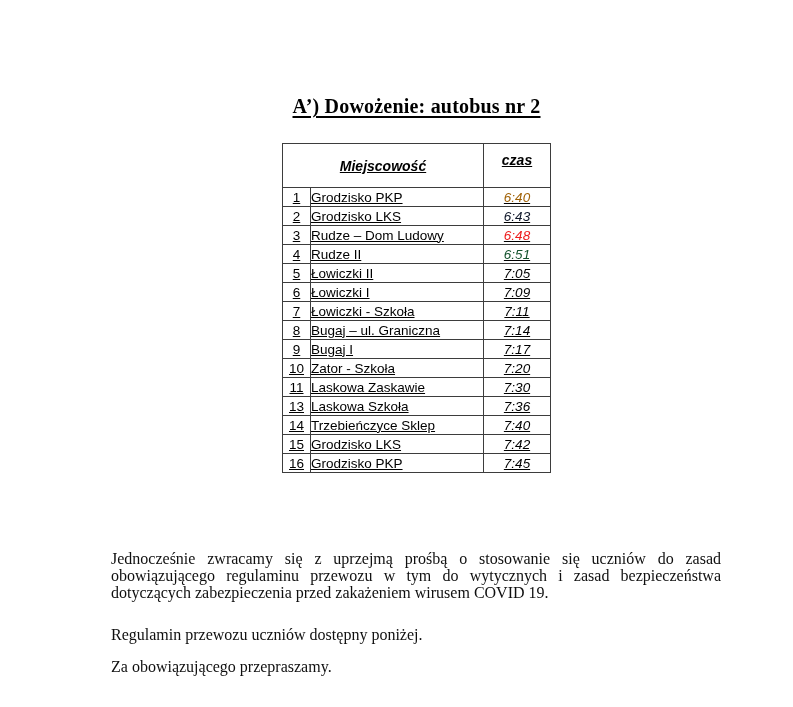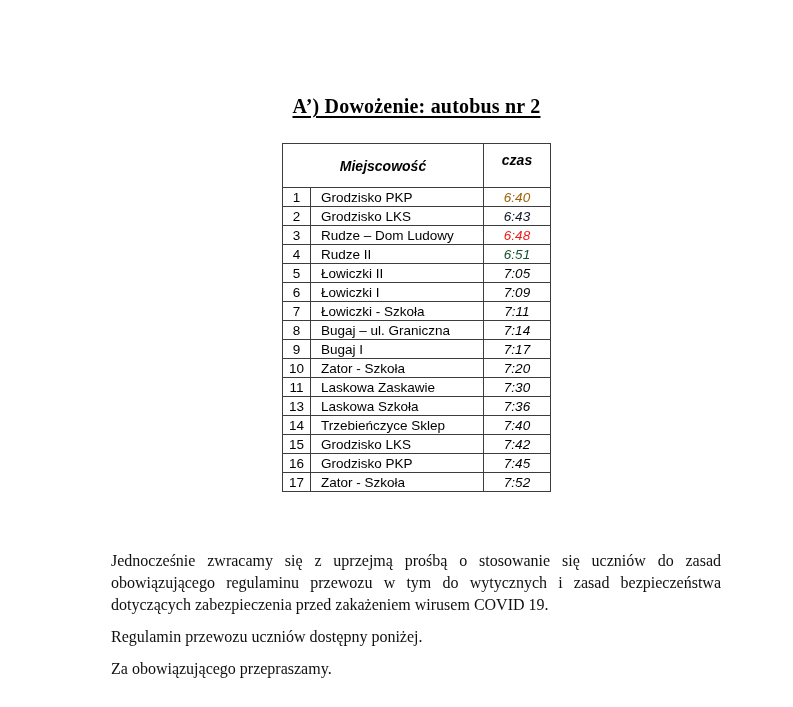--- a/index.html
+++ b/index.html
@@ -37,20 +37,21 @@
   }
   table.schedule {
     position: absolute;
     left: 262px;
     top: 143px;
     width: 268px;
     table-layout: fixed;
     border-collapse: collapse;
     font-family: "Liberation Sans", sans-serif;
     color: #000000;
+    text-decoration: underline;
   }
   .schedule col.col-nr    { width: 28px; }
   .schedule col.col-place { width: 173px; }
   .schedule col.col-time  { width: 67px; }
   .schedule th, .schedule td {
     border: 1.5px solid #3d3d3d;
     padding: 0;
     overflow: hidden;
     white-space: nowrap;
   }
@@ -71,38 +72,37 @@
     padding-top: 8px;
   }
   .schedule tbody tr { height: 19px; }
   .schedule td.c-nr {
     text-align: center;
     font-size: 13.5px;
     vertical-align: middle;
   }
   .schedule td.c-place {
     text-align: left;
-    padding-left: 10px;
     font-size: 13.5px;
     vertical-align: middle;
   }
   .schedule td.c-time {
     text-align: center;
     font-size: 13.5px;
     font-style: italic;
     vertical-align: middle;
   }
   .para {
     position: absolute;
     left: 91px;
     width: 610px;
     margin: 0;
     font-family: "Liberation Serif", serif;
     font-size: 16px;
-    line-height: 22px;
+    line-height: 17px;
     color: #0f0f0f;
   }
   .para.p1 {
     top: 550px;
     text-align: justify;
     text-align-last: left;
   }
   .para.p2 { top: 626px; }
   .para.p3 { top: 658px; }
 </style>
@@ -196,25 +196,20 @@
         <tr>
           <td class="c-nr">15</td>
           <td class="c-place">Grodzisko LKS</td>
           <td class="c-time">7:42</td>
         </tr>
         <tr>
           <td class="c-nr">16</td>
           <td class="c-place">Grodzisko PKP</td>
           <td class="c-time">7:45</td>
         </tr>
-        <tr>
-          <td class="c-nr">17</td>
-          <td class="c-place">Zator - Szkoła</td>
-          <td class="c-time">7:52</td>
-        </tr>
       </tbody>
   </table>
 
   <p class="para p1">Jednocześnie zwracamy się z uprzejmą prośbą o stosowanie się uczniów do zasad obowiązującego regulaminu przewozu w tym do wytycznych i zasad bezpieczeństwa dotyczących zabezpieczenia przed zakażeniem wirusem COVID 19.</p>
 
   <p class="para p2">Regulamin przewozu uczniów dostępny poniżej.</p>
 
   <p class="para p3">Za obowiązującego przepraszamy.</p>
 
 </div>

